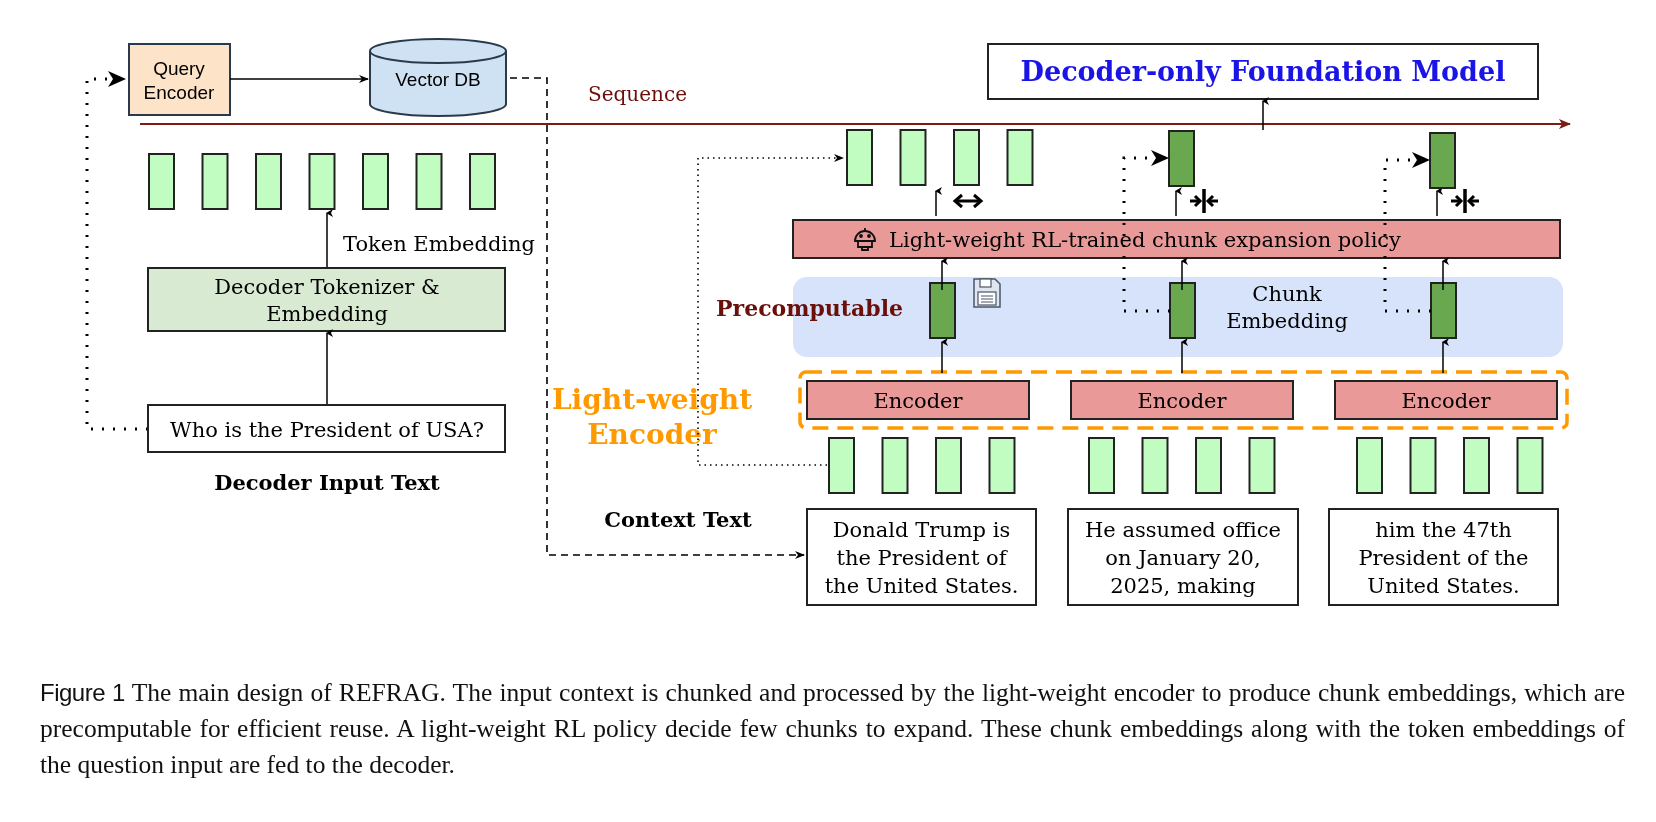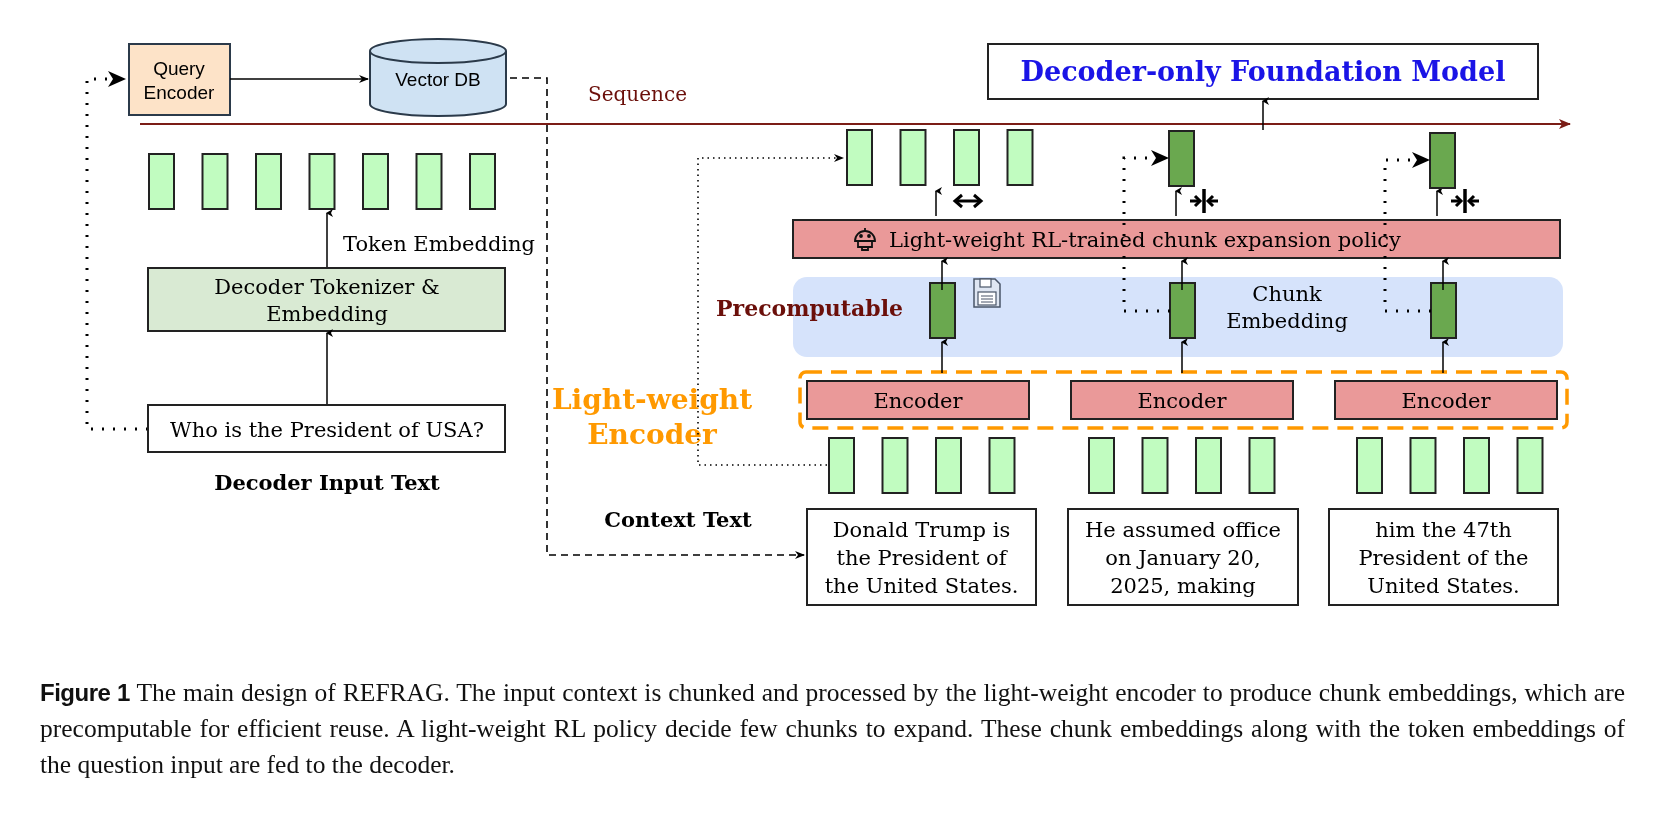--- a/index.html
+++ b/index.html
@@ -8,21 +8,21 @@
   .serif { font-family: "DejaVu Serif", "Liberation Serif", serif; }
   .sans { font-family: "Liberation Sans", "DejaVu Sans", sans-serif; }
   .caption {
     position: absolute; left: 40px; top: 675px; width: 1585px;
     font-family: "Liberation Serif", "DejaVu Serif", serif;
     font-size: 25.5px; line-height: 36px; color: #111;
     text-align: justify;
   }
   .caption .fig-label {
     font-family: "Liberation Sans", "DejaVu Sans", sans-serif;
-    font-weight: bold; font-size: 24px; letter-spacing: -0.5px;
+    font-weight: normal; font-size: 24px; letter-spacing: -0.5px;
   }
 </style>
 </head>
 <body>
 
 <svg id="diagram" width="1656" height="660" viewBox="0 0 1656 660" xmlns="http://www.w3.org/2000/svg">
   <defs>
     <marker id="arrowBlack" markerWidth="10" markerHeight="8" refX="9" refY="4" orient="auto" markerUnits="userSpaceOnUse">
       <path d="M0,0 L10,4 L0,8 L3,4 Z" fill="#000"></path>
     </marker>

